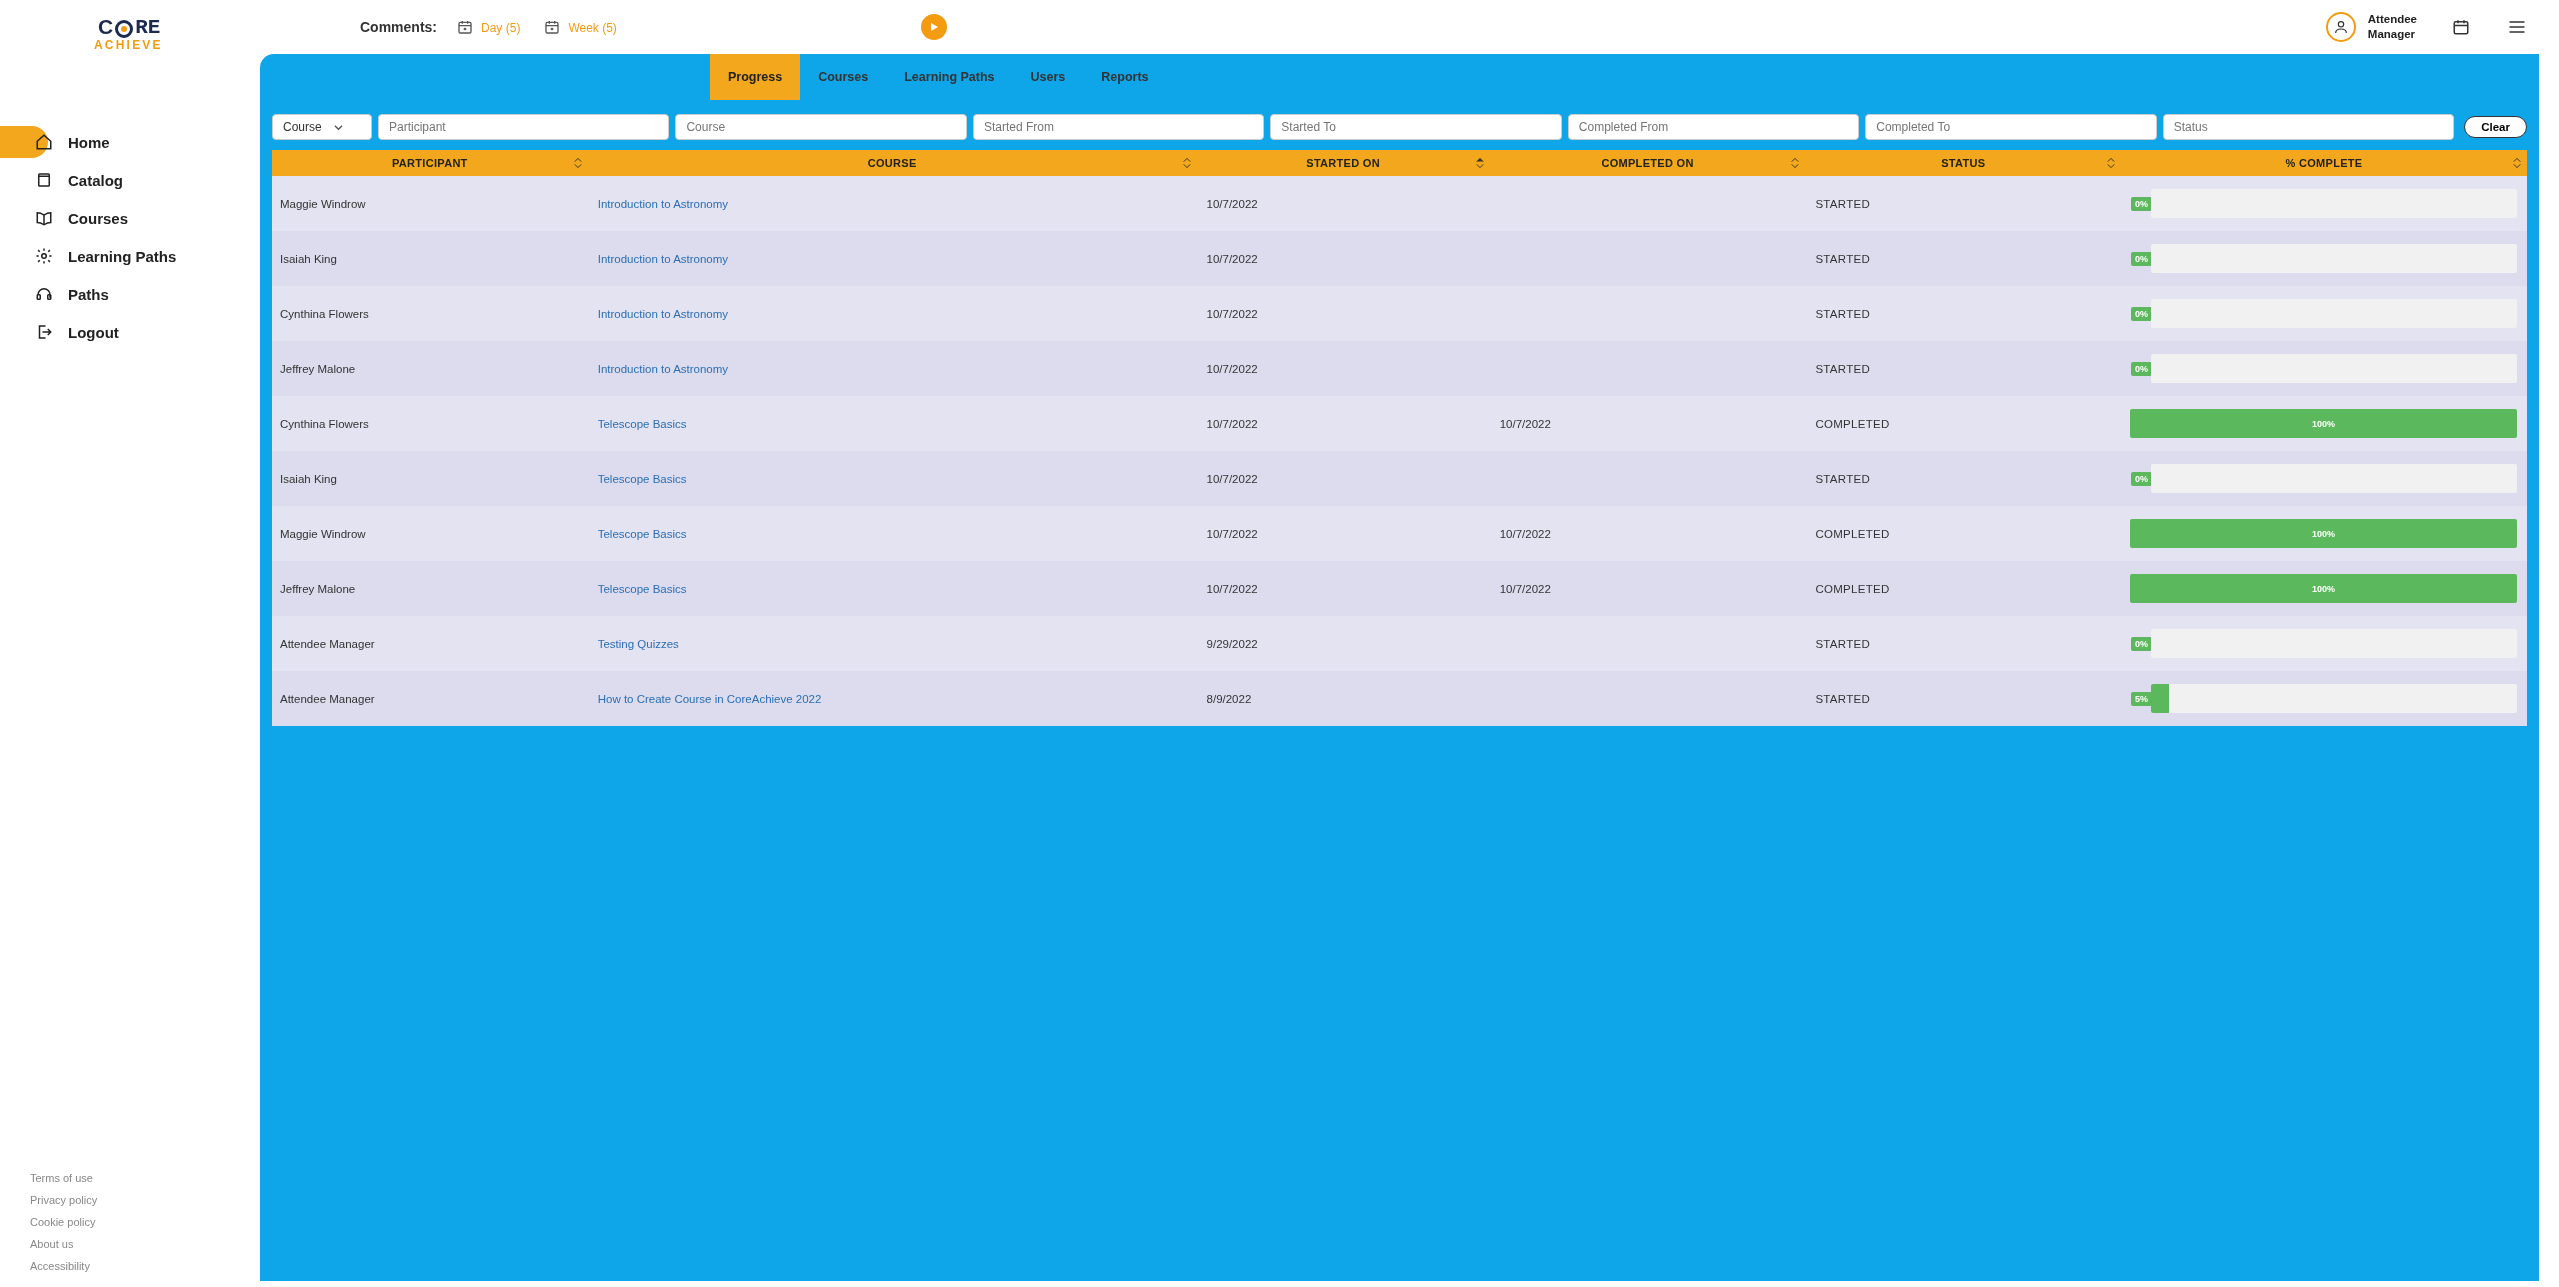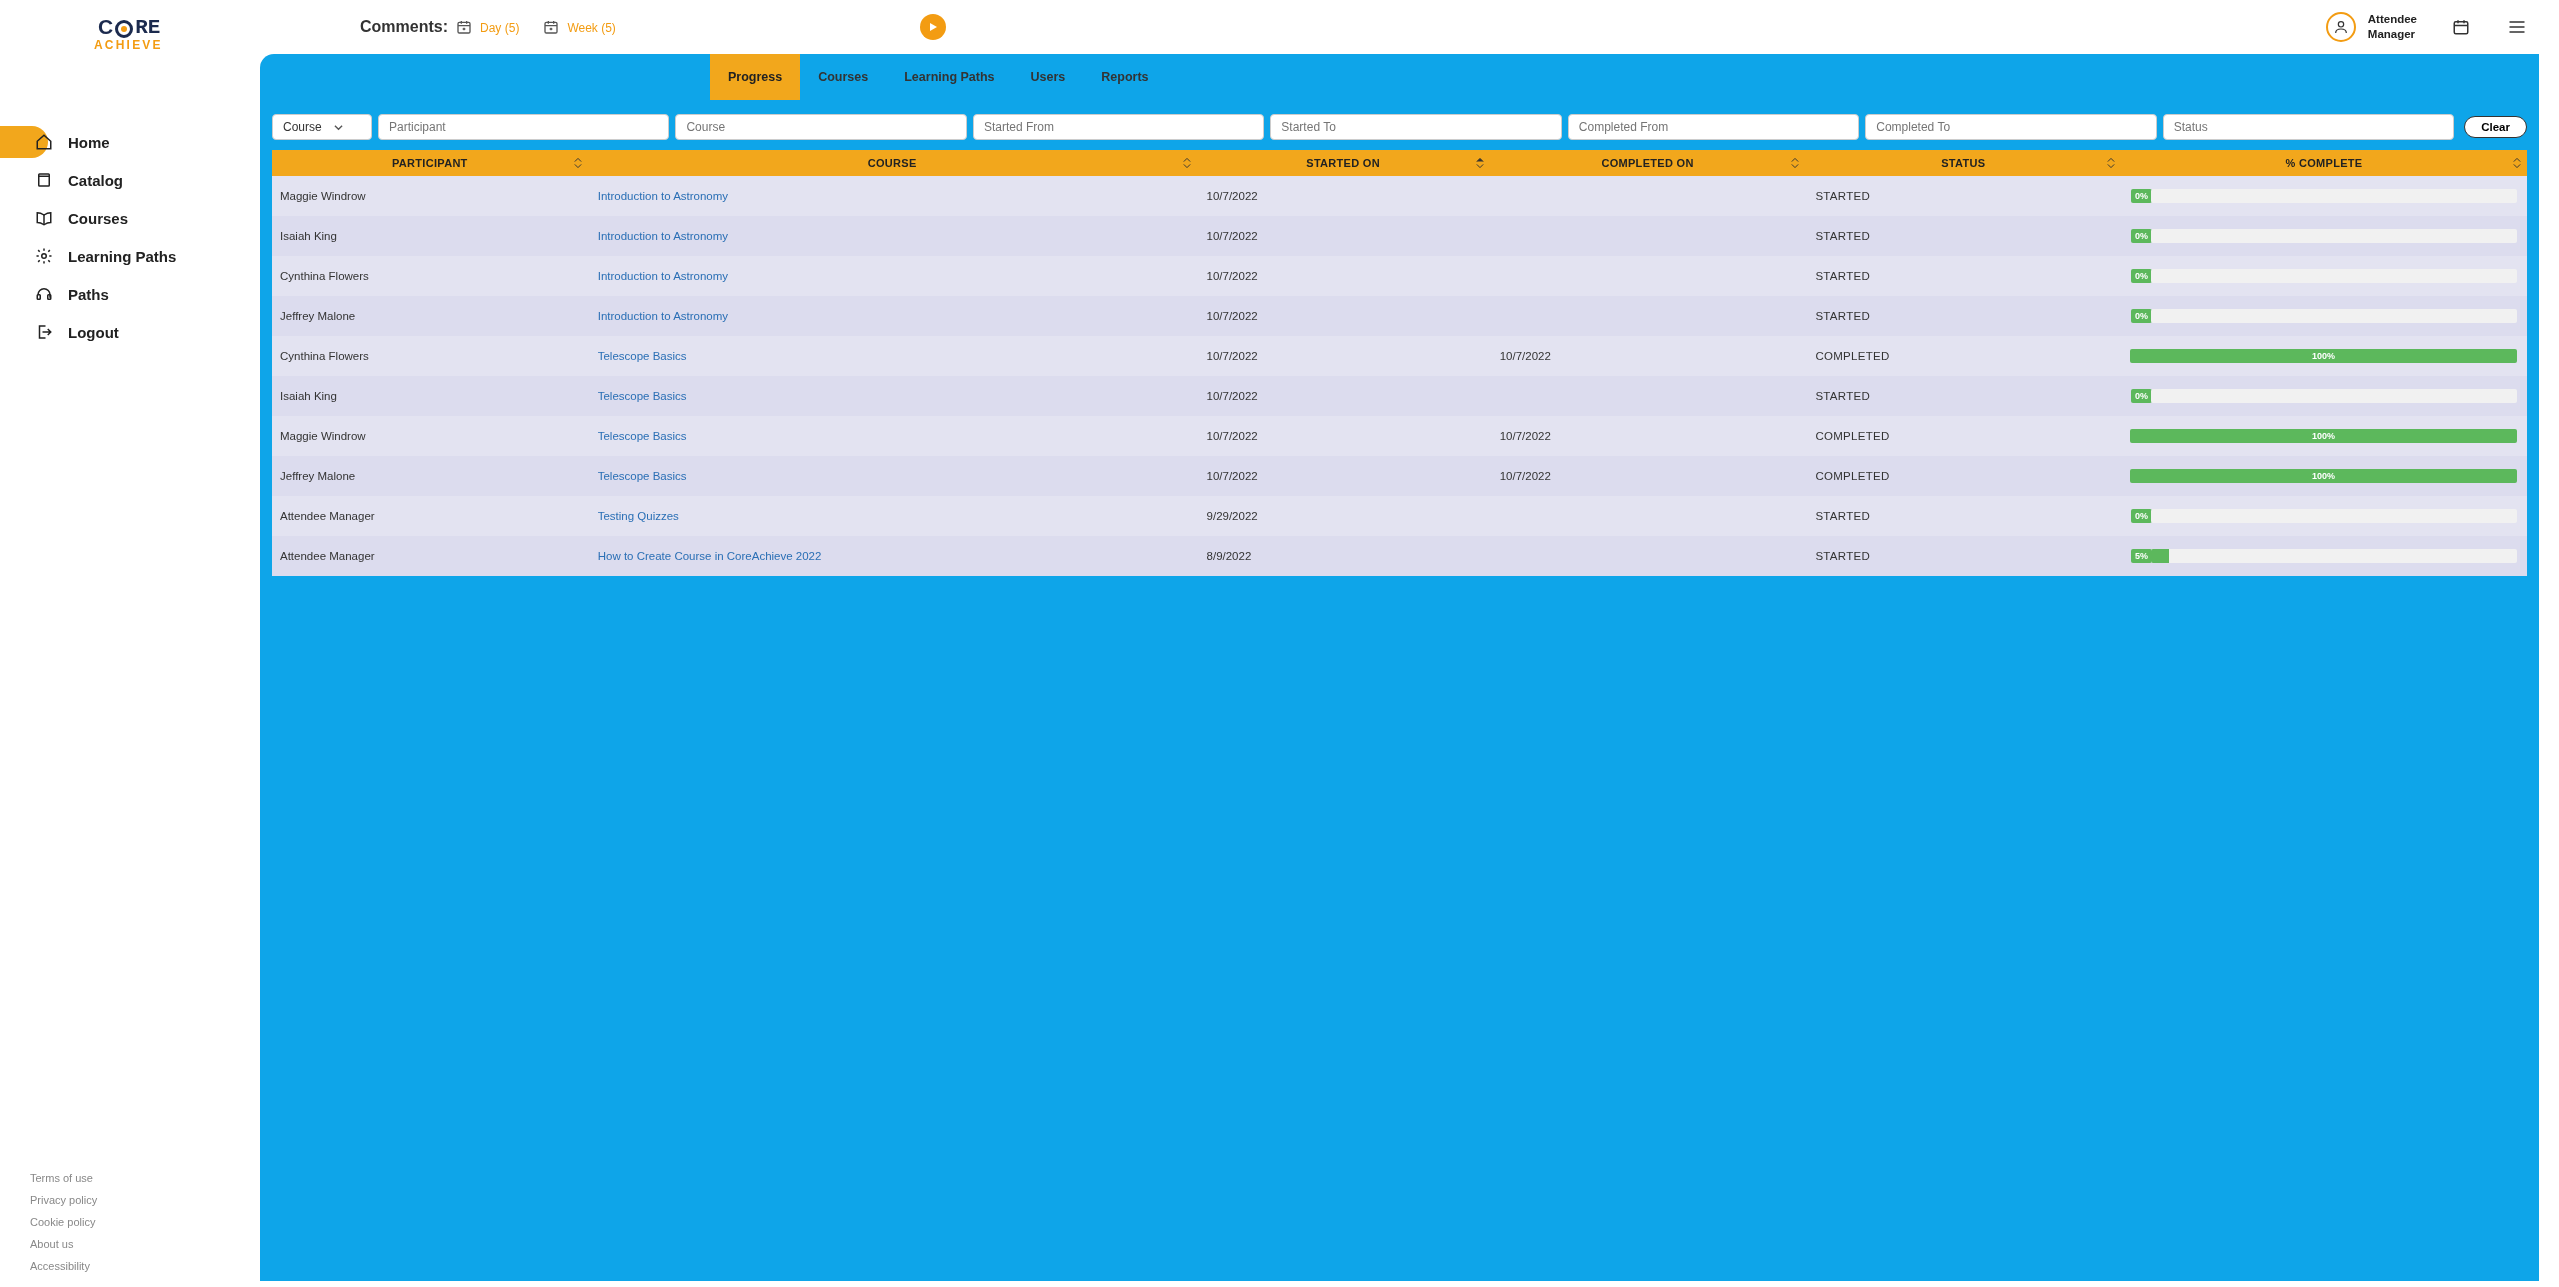--- a/index.html
+++ b/index.html
@@ -17,21 +17,21 @@
 .nav-item { display: flex; align-items: center; padding: 9px 18px 9px 34px; cursor: pointer; font-size: 15px; font-weight: 600; color: #222; gap: 14px; position:relative; }
 .nav-item.active::before { content:''; position:absolute; left:0; top:3px; bottom:3px; width:48px; background:#f2a71c; border-radius:0 20px 20px 0; z-index:0; }
 .nav-item.active .icon-wrap, .nav-item.active span { position:relative; z-index:1; }
 .nav-item .icon-wrap { width: 20px; height: 20px; display:flex; align-items:center; justify-content:center; }
 .sidebar-footer { margin-top: auto; padding: 8px 30px 24px 30px; }
 .sidebar-footer a { display: block; color: #888; font-size: 11px; text-decoration: none; padding: 5px 0; }
 
 
 .main { flex: 1; display: flex; flex-direction: column; }
 .topbar { display: flex; align-items: center; padding: 12px 30px 12px 100px; background:#fff; }
-.comments-label { font-weight:700; margin-right: 8px; font-size:16px; }
+.comments-label { font-weight:700; margin-right: 20px; font-size:14px; }
 .comment-group { display:flex; align-items:flex-end; gap:8px; margin-right:24px; font-size:12px; font-weight:400; color:#f39c12; cursor:pointer;}
 .comment-group .cal-icon { color:#666; }
 .comment-count { color:#f39c12; }
 .play-badge { width:26px; height:26px; border-radius:50%; background:#f39c12; display:flex; align-items:center; justify-content:center; margin-left:280px; cursor:pointer;}
 .topbar-right { margin-left:auto; display:flex; align-items:center; gap:32px; }
 .avatar-ring { width:30px; height:30px; border:2px solid #f39c12; border-radius:50%; display:flex; align-items:center; justify-content:center; }
 .user-block { display:flex; align-items:center; gap:12px; cursor:pointer;}
 .user-name { font-size:11.5px; font-weight:600; line-height:1.3; color:#222; }
 .icon-btn { cursor:pointer; display:flex; align-items:center; justify-content:center; width:24px; height:24px; }
 
@@ -53,21 +53,21 @@
 .sort-ind { position:absolute; right:6px; top:50%; transform:translateY(-50%); display:flex; flex-direction:column; gap:1px; }
 .sort-ind svg { width:8px; height:5px; }
 .tbl tbody tr { background:#e3e3f1; }
 .tbl tbody tr:nth-child(even) { background:#dcdcee; }
 .tbl tbody td { padding:13px 10px; font-size:11.5px; vertical-align:middle; border:none; }
 .tbl tbody td:first-child { padding-left:8px; font-weight:500; color:#333;}
 .course-link { color:#2a6fb5; text-decoration:none; cursor:pointer; }
 .status-txt { font-size:11px; letter-spacing:0.3px; }
 .progress-cell { display:flex; align-items:center; gap:0; }
 .progress-badge { background:#5cb85c; color:#fff; font-size:9px; font-weight:700; padding:2px 4px; border-radius:2px; min-width:20px; text-align:center; }
-.progress-bar { flex:1; height:14px; background:#f1f1f1; border-radius:2px; overflow:hidden; position:relative; margin-left:-1px;}
+.progress-bar { flex:1; height:29px; background:#f1f1f1; border-radius:2px; overflow:hidden; position:relative; margin-left:-1px;}
 .progress-fill { height:100%; background:#5cb85c; display:flex; align-items:center; justify-content:center; color:#fff; font-size:9px; font-weight:700; }
 
 
 svg { display:block; }
 </style>
 </head>
 <body>
 
 <div class="app">
 

